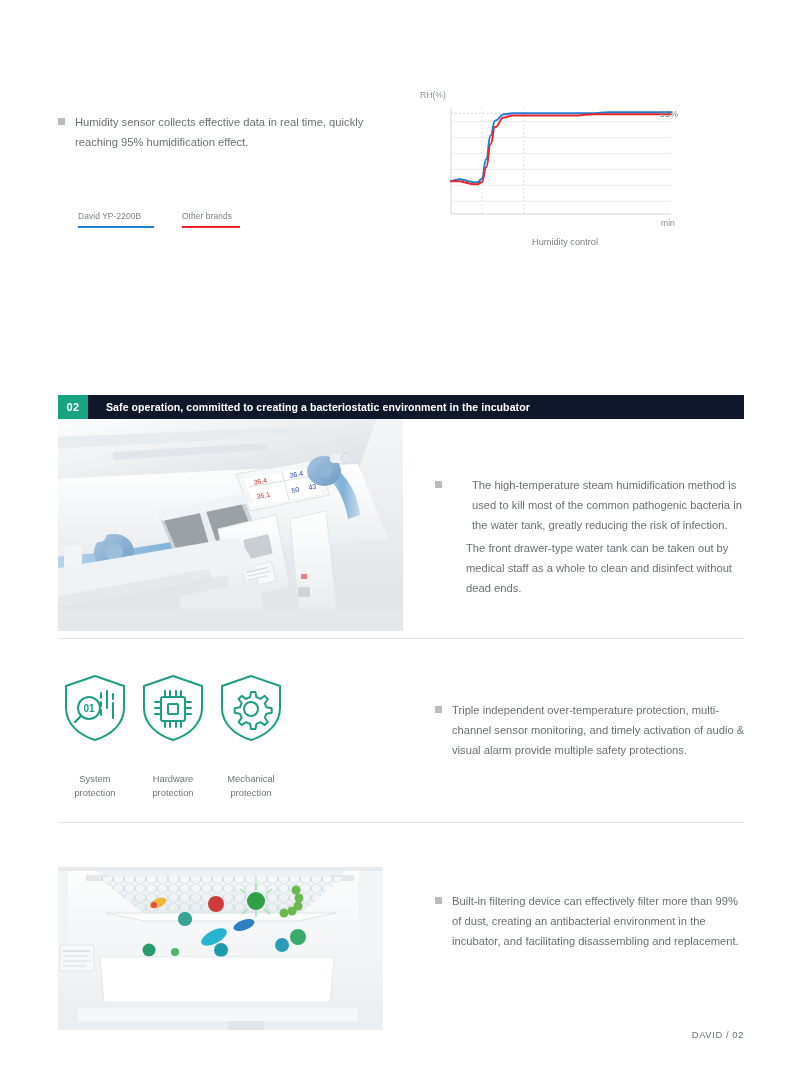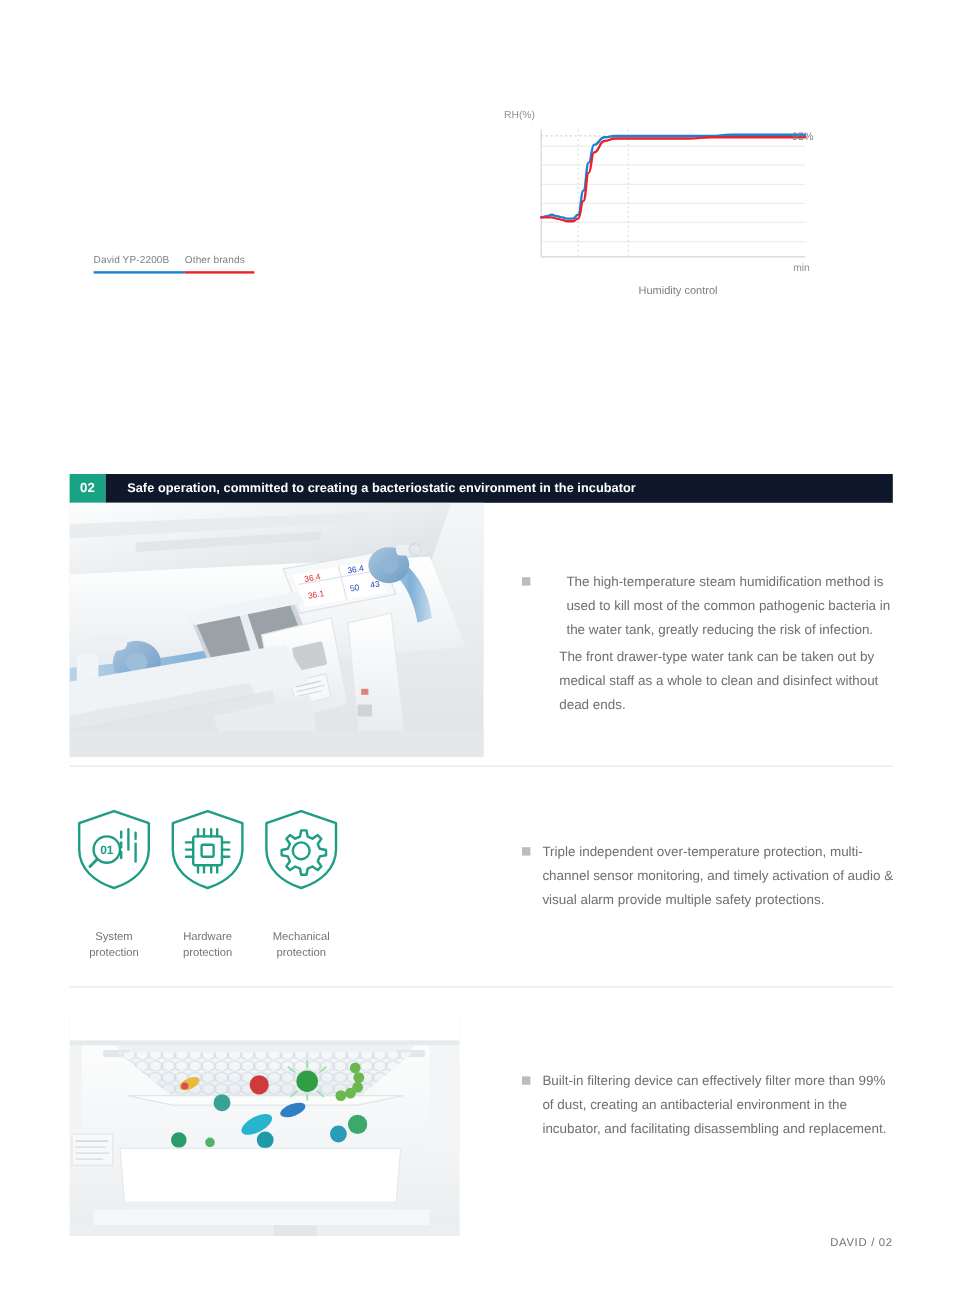--- a/index.html
+++ b/index.html
@@ -20,21 +20,21 @@
     margin-top: 6px; margin-right: 10px; flex: 0 0 auto;
   }
   .bullet-text { font-size: 11.2px; line-height: 20px; color: #6b7074; }
   .para { font-size: 11.2px; line-height: 20px; color: #6b7074; }
 
   
   #top-section { position: absolute; left: 0; top: 0; width: 800px; height: 380px; }
 
   #humidity-bullet { position: absolute; left: 58px; top: 112px; width: 340px; }
 
-  #legend { position: absolute; left: 78px; top: 211px; display: flex; }
+  #legend { position: absolute; left: 78px; top: 211px; display: flex; gap: 28px; }
   .legend-item { width: 76px; }
   .legend-label { font-size: 8.4px; color: #7c8084; letter-spacing: .1px; white-space: nowrap; }
   .legend-bar { height: 2px; margin-top: 5px; width: 76px; }
 
   
   #chart-block { position: absolute; left: 415px; top: 90px; width: 300px; height: 160px; }
   #chart-ylabel { position: absolute; left: 5px; top: 0px; font-size: 8.6px; color: #8d9195; }
   #chart-svg-wrap { position: absolute; left: 26px; top: 14px; }
   #chart-val-label { position: absolute; left: 245px; top: 19px; font-size: 9px; color: #7c8084; }
   #chart-xunit { position: absolute; left: 246px; top: 128px; font-size: 8.6px; color: #8d9195; }
@@ -97,20 +97,24 @@
     position: absolute; left: 0; top: 1029px; width: 800px;
     text-align: right; padding-right: 56px;
     font-size: 9.4px; color: #6d7175; letter-spacing: .6px;
   }
 </style>
 </head>
 <body>
 
 <div id="top-section">
 
+  <div id="humidity-bullet" class="bullet-row">
+    <span class="bullet-sq"></span>
+    <span class="bullet-text">Humidity sensor collects effective data in real time, quickly reaching 95% humidification effect.</span>
+  </div>
 
   <div id="legend">
     <div class="legend-item">
       <div class="legend-label">David YP-2200B</div>
       <div class="legend-bar" style="background:#1f7fd6"></div>
     </div>
     <div class="legend-item">
       <div class="legend-label">Other brands</div>
       <div class="legend-bar" style="background:#e8242a;width:58px"></div>
     </div>

